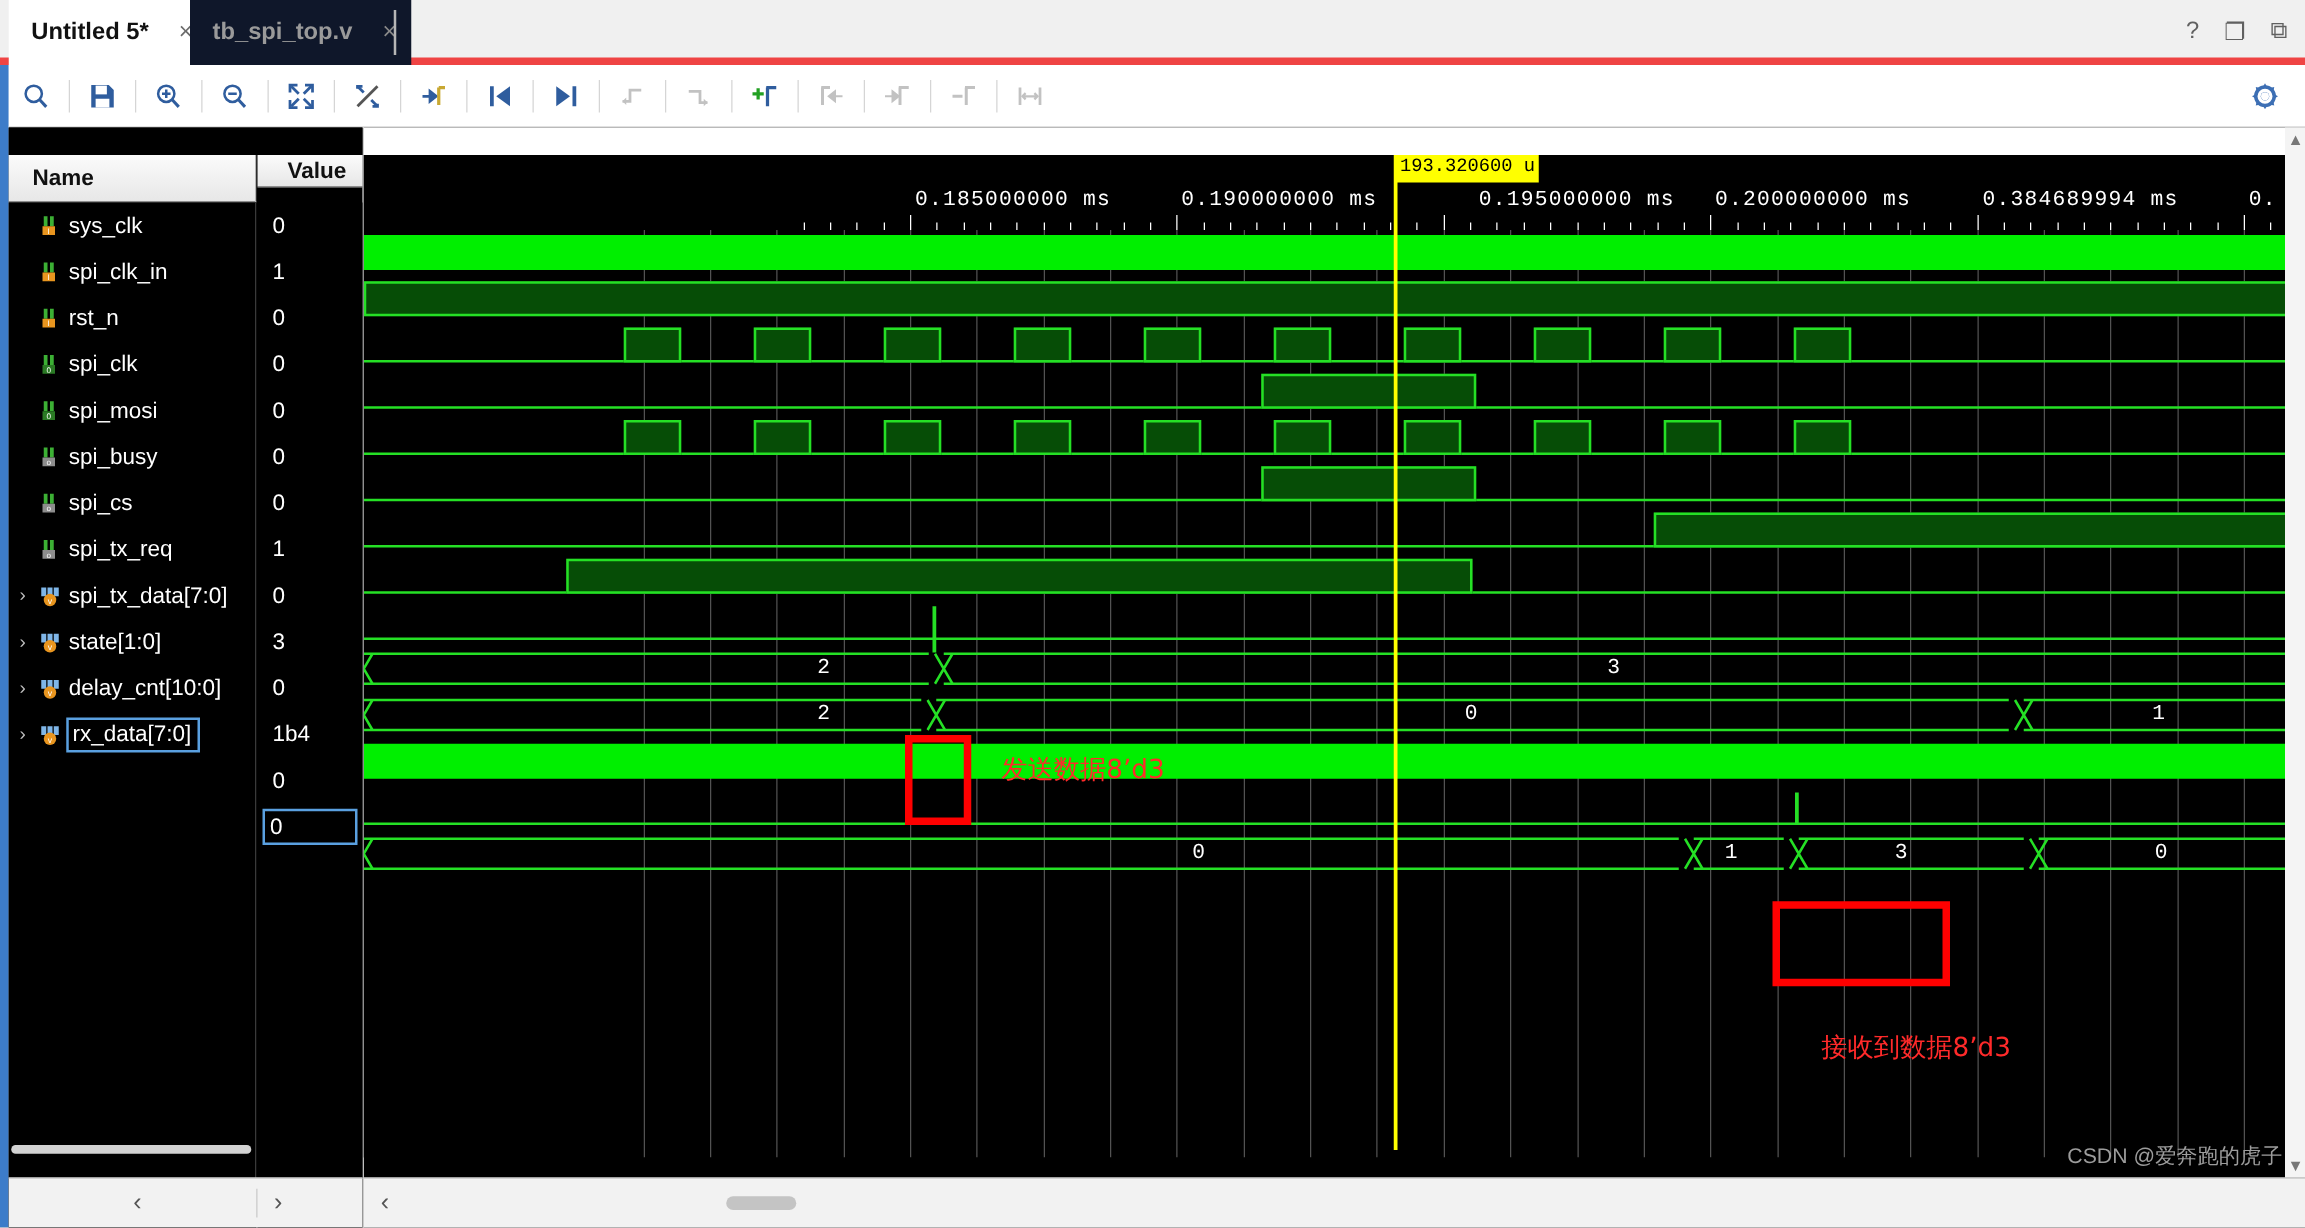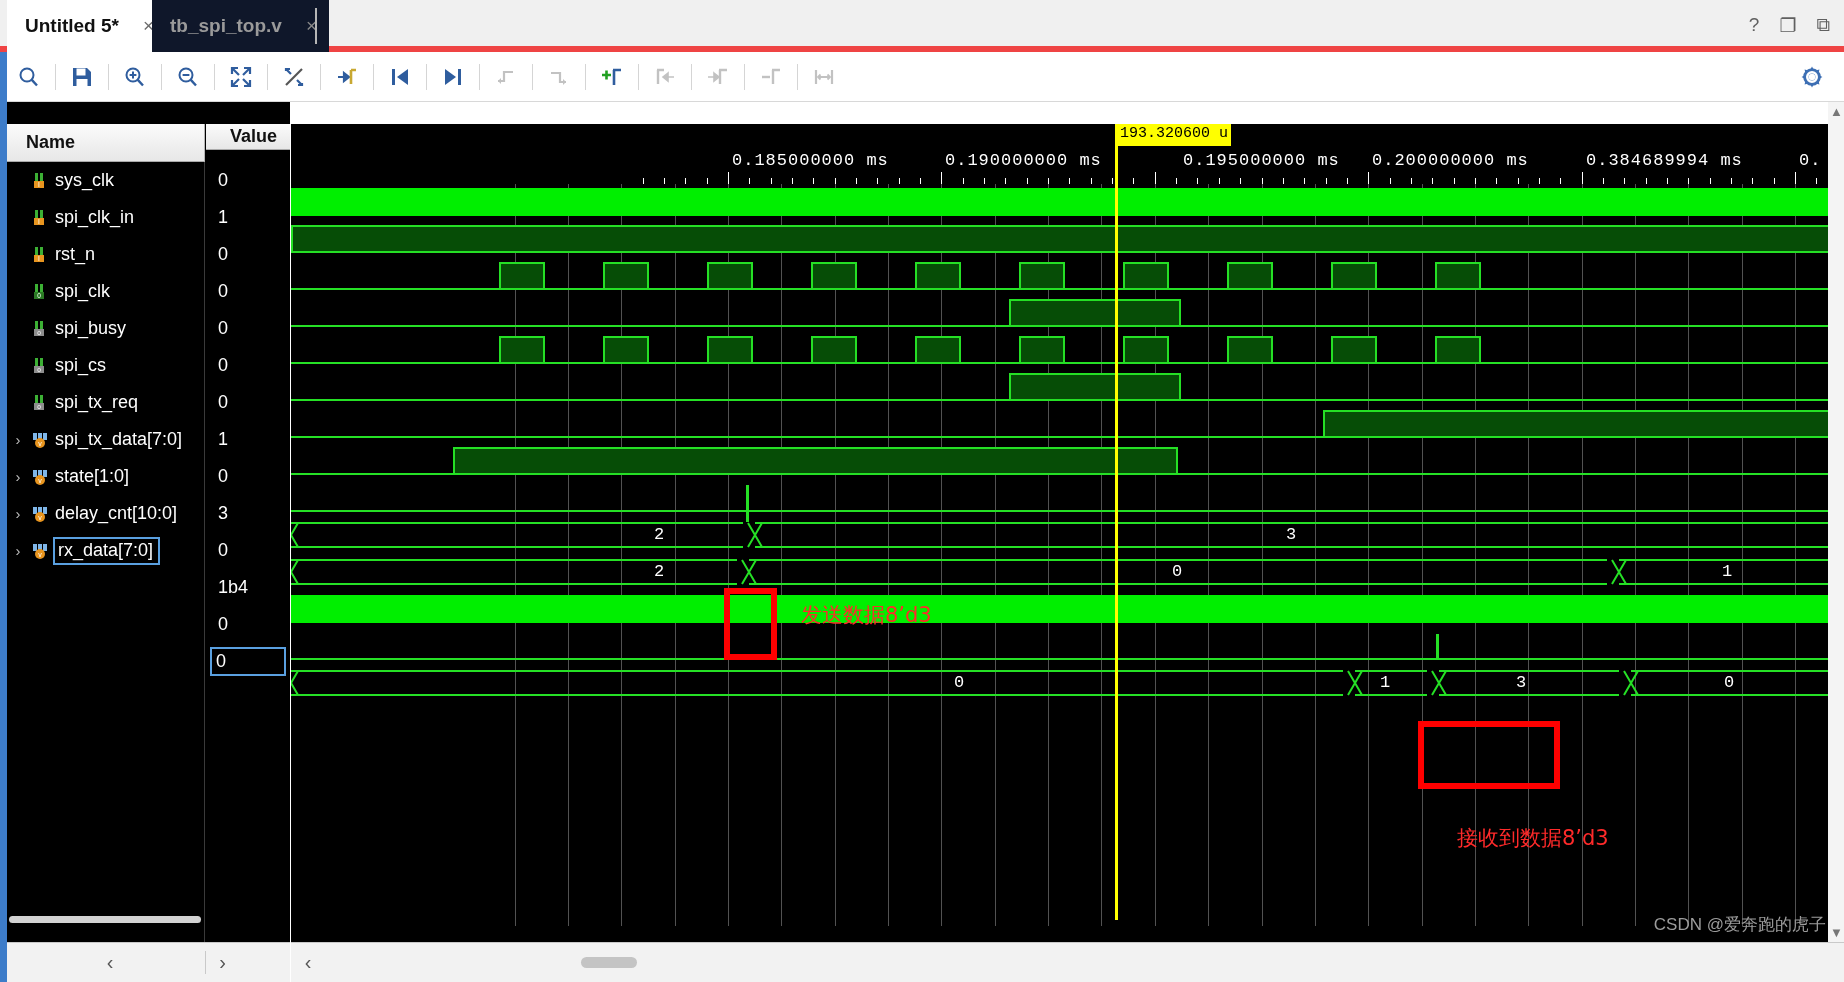--- a/index.html
+++ b/index.html
@@ -348,20 +348,31 @@
         <div class="srow">
           <span class="noarrow"></span>
           <span class="ico">
             <svg width="18" height="18" viewBox="0 0 18 18">
               <path d="M4 1h3v8H4zM9 1h3v8H9z" fill="#3cb034"></path>
               <rect x="3" y="9" width="10" height="7" fill="#2a7a24"></rect>
               <text x="8" y="15" font-size="6.5" fill="#fff" text-anchor="middle">0</text>
             </svg>
           </span>
           <span class="nm">spi_clk</span>
+        </div>
+        <div class="srow">
+          <span class="noarrow"></span>
+          <span class="ico">
+            <svg width="18" height="18" viewBox="0 0 18 18">
+              <path d="M4 1h3v8H4zM9 1h3v8H9z" fill="#3cb034"></path>
+              <rect x="3" y="9" width="10" height="7" fill="#2a7a24"></rect>
+              <text x="8" y="15" font-size="6.5" fill="#fff" text-anchor="middle">0</text>
+            </svg>
+          </span>
+          <span class="nm">spi_mosi</span>
         </div>
         <div class="srow">
           <span class="noarrow"></span>
           <span class="ico">
             <svg width="18" height="18" viewBox="0 0 18 18">
               <path d="M4 1h3v8H4zM9 1h3v8H9z" fill="#3cb034"></path>
               <rect x="3" y="9" width="10" height="7" fill="#8d8d8d"></rect>
               <text x="8" y="15" font-size="6.5" fill="#fff" text-anchor="middle">o</text>
             </svg>
           </span>

